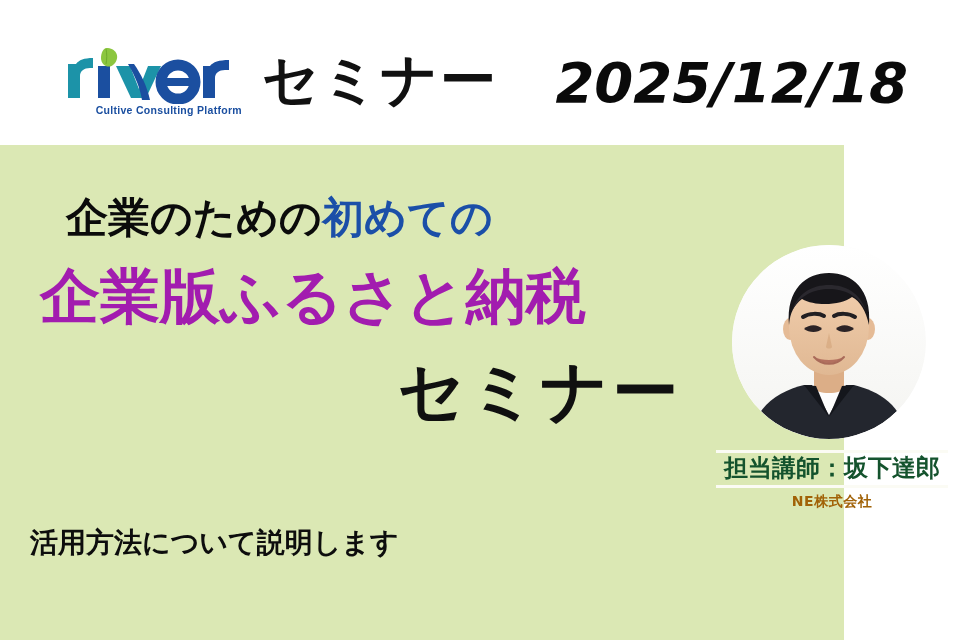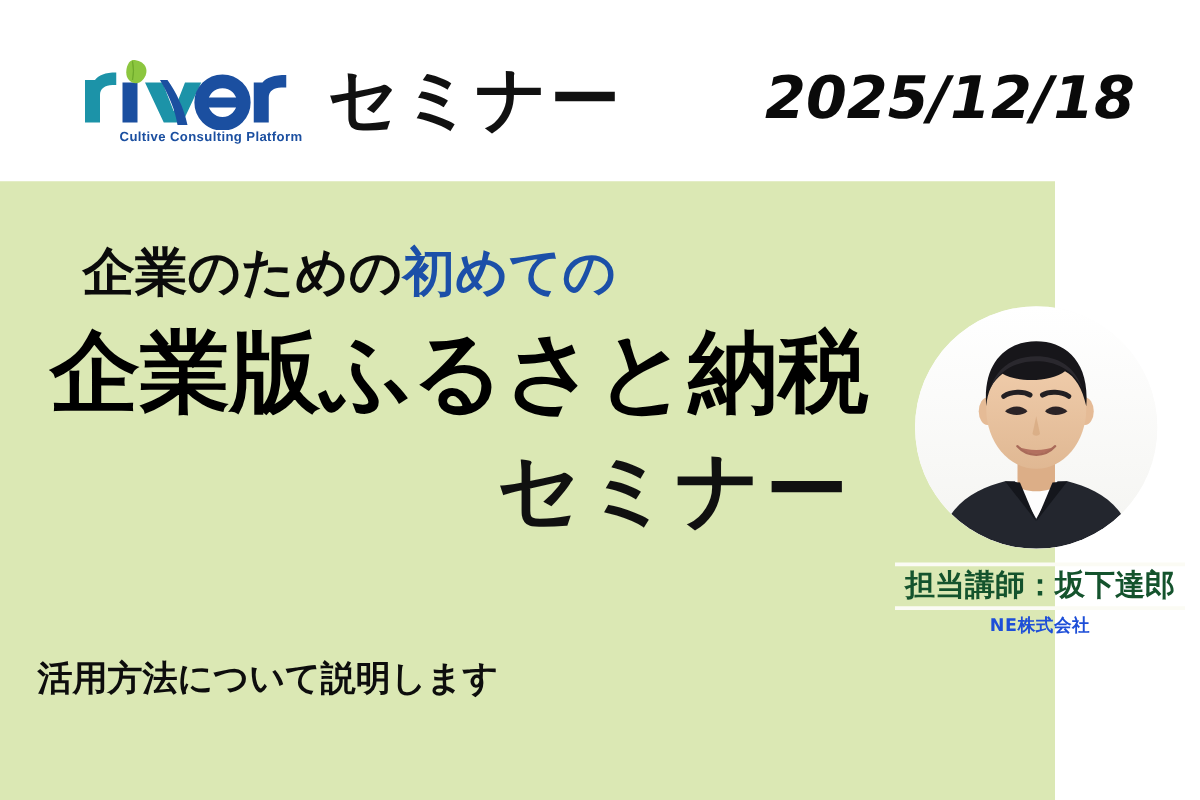--- a/index.html
+++ b/index.html
@@ -67,21 +67,21 @@
     letter-spacing: 2px;
     line-height: 1;
     white-space: nowrap;
   }
 
   #header-date {
     position: absolute;
     right: 52px;
     top: 55px;
     font-family: "DejaVu Sans", "Liberation Sans", sans-serif;
-    font-size: 47px;
+    font-size: 56px;
     font-weight: bold;
     font-style: italic;
     color: #0a0a0a;
     letter-spacing: 0px;
     line-height: 1;
     white-space: nowrap;
   }
 
   
   #body-panel {
@@ -107,27 +107,27 @@
     color: #0b0b0b;
   }
   #title-line1 .accent {
     color: #1B4FA8;
   }
 
   #title-line2 {
     position: absolute;
     left: 40px;
     top: 122px;
-    font-family: Liberation Mono, monospace;
-    font-size: 72px;
+    font-family: Liberation Sans, sans-serif;
+    font-size: 60px;
     font-weight: bold;
     line-height: 1;
     letter-spacing: 0px;
     white-space: nowrap;
-    color: #000000;
+    color: #a21caf;
   }
 
   #title-line3 {
     position: absolute;
     left: 380px;
     top: 213px;
     width: 320px;
     text-align: center;
     font-family: "DejaVu Serif", "Liberation Serif", serif;
     font-size: 66px;
@@ -192,21 +192,21 @@
     color: #14532d;
     line-height: 1.15;
     padding: 2px 0 2px 0;
     letter-spacing: 0px;
     white-space: nowrap;
   }
   #speaker-company {
     font-family: "DejaVu Sans", "Liberation Sans", sans-serif;
     font-size: 14px;
     font-weight: bold;
-    color: #1d4ed8;
+    color: #a16207;
     line-height: 1.2;
     padding-top: 5px;
     letter-spacing: 0.5px;
     white-space: nowrap;
   }
 </style>
 </head>
 <body>
 
 <div id="banner">

